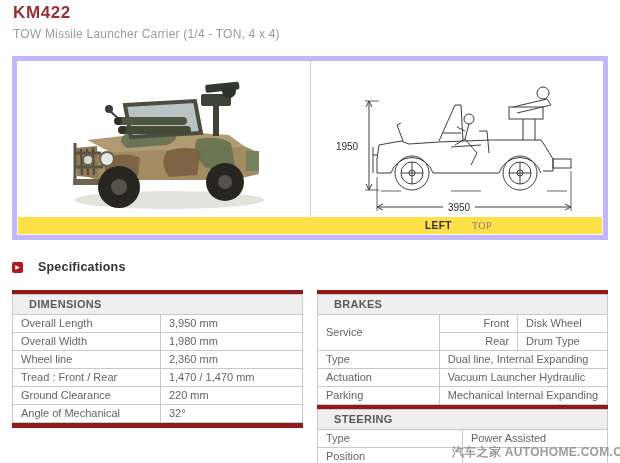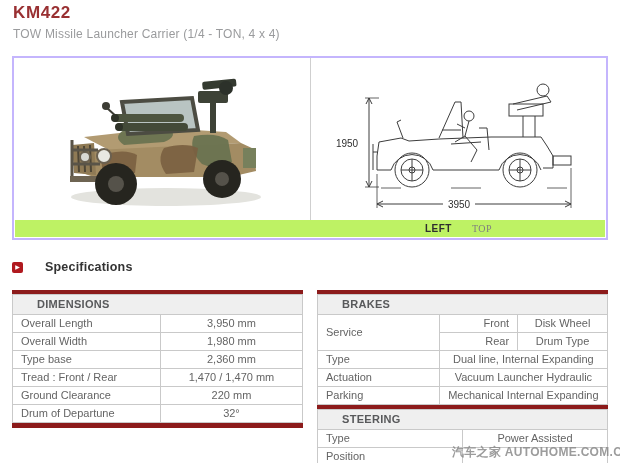--- a/index.html
+++ b/index.html
@@ -12,62 +12,62 @@
   .header { position:absolute; left:13px; top:3px; }
   .title {
     font-size:17px; font-weight:bold; letter-spacing:.6px;
     color:#993032; font-family:"Liberation Sans", sans-serif;
   }
   .subtitle { margin-top:4px; font-size:12px; color:#9a9b9d; letter-spacing:.2px; }
 
   
   .gallery {
     position:absolute; left:12px; top:56px; width:596px; height:184px;
-    border:2px solid #c4b5fd; background:#fff;
+    border:5px solid #c4b5fd; background:#fff;
   }
   .panes { display:flex; height:165px; }
   .pane { width:297px; height:165px; overflow:hidden; }
   .pane-right { border-left:1px solid #cfcfcf; }
   .viewbar {
     position:absolute; left:1px; right:1px; bottom:1px; height:17px;
-    background:#bef264; display:flex; align-items:center;
+    background:#fde047; display:flex; align-items:center;
   }
   .vb-left { width:297px; }
   .vb-right { flex:1; display:flex; justify-content:center; gap:20px; align-items:center; }
   .view-tab { font-size:10px; cursor:pointer; letter-spacing:.5px; }
   .view-tab.active { font-weight:bold; color:#2e2e2e; }
   .view-tab.inactive { color:#7f7f7f;font-family:Liberation Serif, serif; }
 
   
-  .spec-heading { position:absolute; left:12px; top:260px; display:flex; align-items:center; gap:22px; }
+  .spec-heading { position:absolute; left:12px; top:260px; display:flex; align-items:center; gap:15px; }
   .spec-bullet {
     width:11px; height:11px; background:#b0191f; border-radius:2px;
     display:flex; align-items:center; justify-content:center;
     color:#fff; font-size:6px; line-height:1;
   }
   .spec-title { font-size:12.5px; font-weight:bold; color:#333; letter-spacing:.2px; }
 
   
   .speccol { position:absolute; top:290px; width:291px; }
   .speccol.left  { left:12px; }
   .speccol.right { left:317px; }
   .redbar { height:4px; background:#8c1b1b; }
   .redbar.thick { height:5px; }
   table.spec {
     width:100%; border-collapse:collapse; font-size:11px; color:#646464;
     table-layout:fixed;
   }
   table.spec td { border:1px solid #c9c9c9; padding:2px 8px; line-height:13px; height:18px; }
   table.spec tr.thead td {
     background:#efefef; color:#58595b; font-weight:bold; letter-spacing:.3px;
-    padding:3px 24px; height:20px;
+    padding:3px 16px; height:20px;
   }
   td.lbl { text-align:left; }
   td.mid { text-align:right; }
-  td.val { text-align:center; }
+  td.val { text-align:left; }
 
   
   .watermark {
     position:absolute; left:452px; top:444px; width:168px;
     font-size:12px; font-weight:bold; color:#8b8b8b; opacity:.85;
     letter-spacing:.3px; white-space:nowrap; pointer-events:none;
   }
 
   svg { display:block; }
 </style>
@@ -212,33 +212,33 @@
           </tr>
       <tr>
         <td class="lbl">Overall Length</td>
         <td class="val">3,950 mm</td>
           </tr>
       <tr>
         <td class="lbl">Overall Width</td>
         <td class="val">1,980 mm</td>
           </tr>
       <tr>
-        <td class="lbl">Type base</td>
+        <td class="lbl">Wheel line</td>
         <td class="val">2,360 mm</td>
           </tr>
       <tr>
         <td class="lbl">Tread : Front / Rear</td>
         <td class="val">1,470 / 1,470 mm</td>
           </tr>
       <tr>
         <td class="lbl">Ground Clearance</td>
         <td class="val">220 mm</td>
           </tr>
       <tr>
-        <td class="lbl">Drum of Departune</td>
+        <td class="lbl">Angle of Mechanical</td>
         <td class="val">32°</td>
           </tr>
     </tbody>
       </table>
     <div class="redbar thick"></div>
   </div>
 
   <div class="speccol right">
     <div class="redbar"></div>
     <table class="spec">

